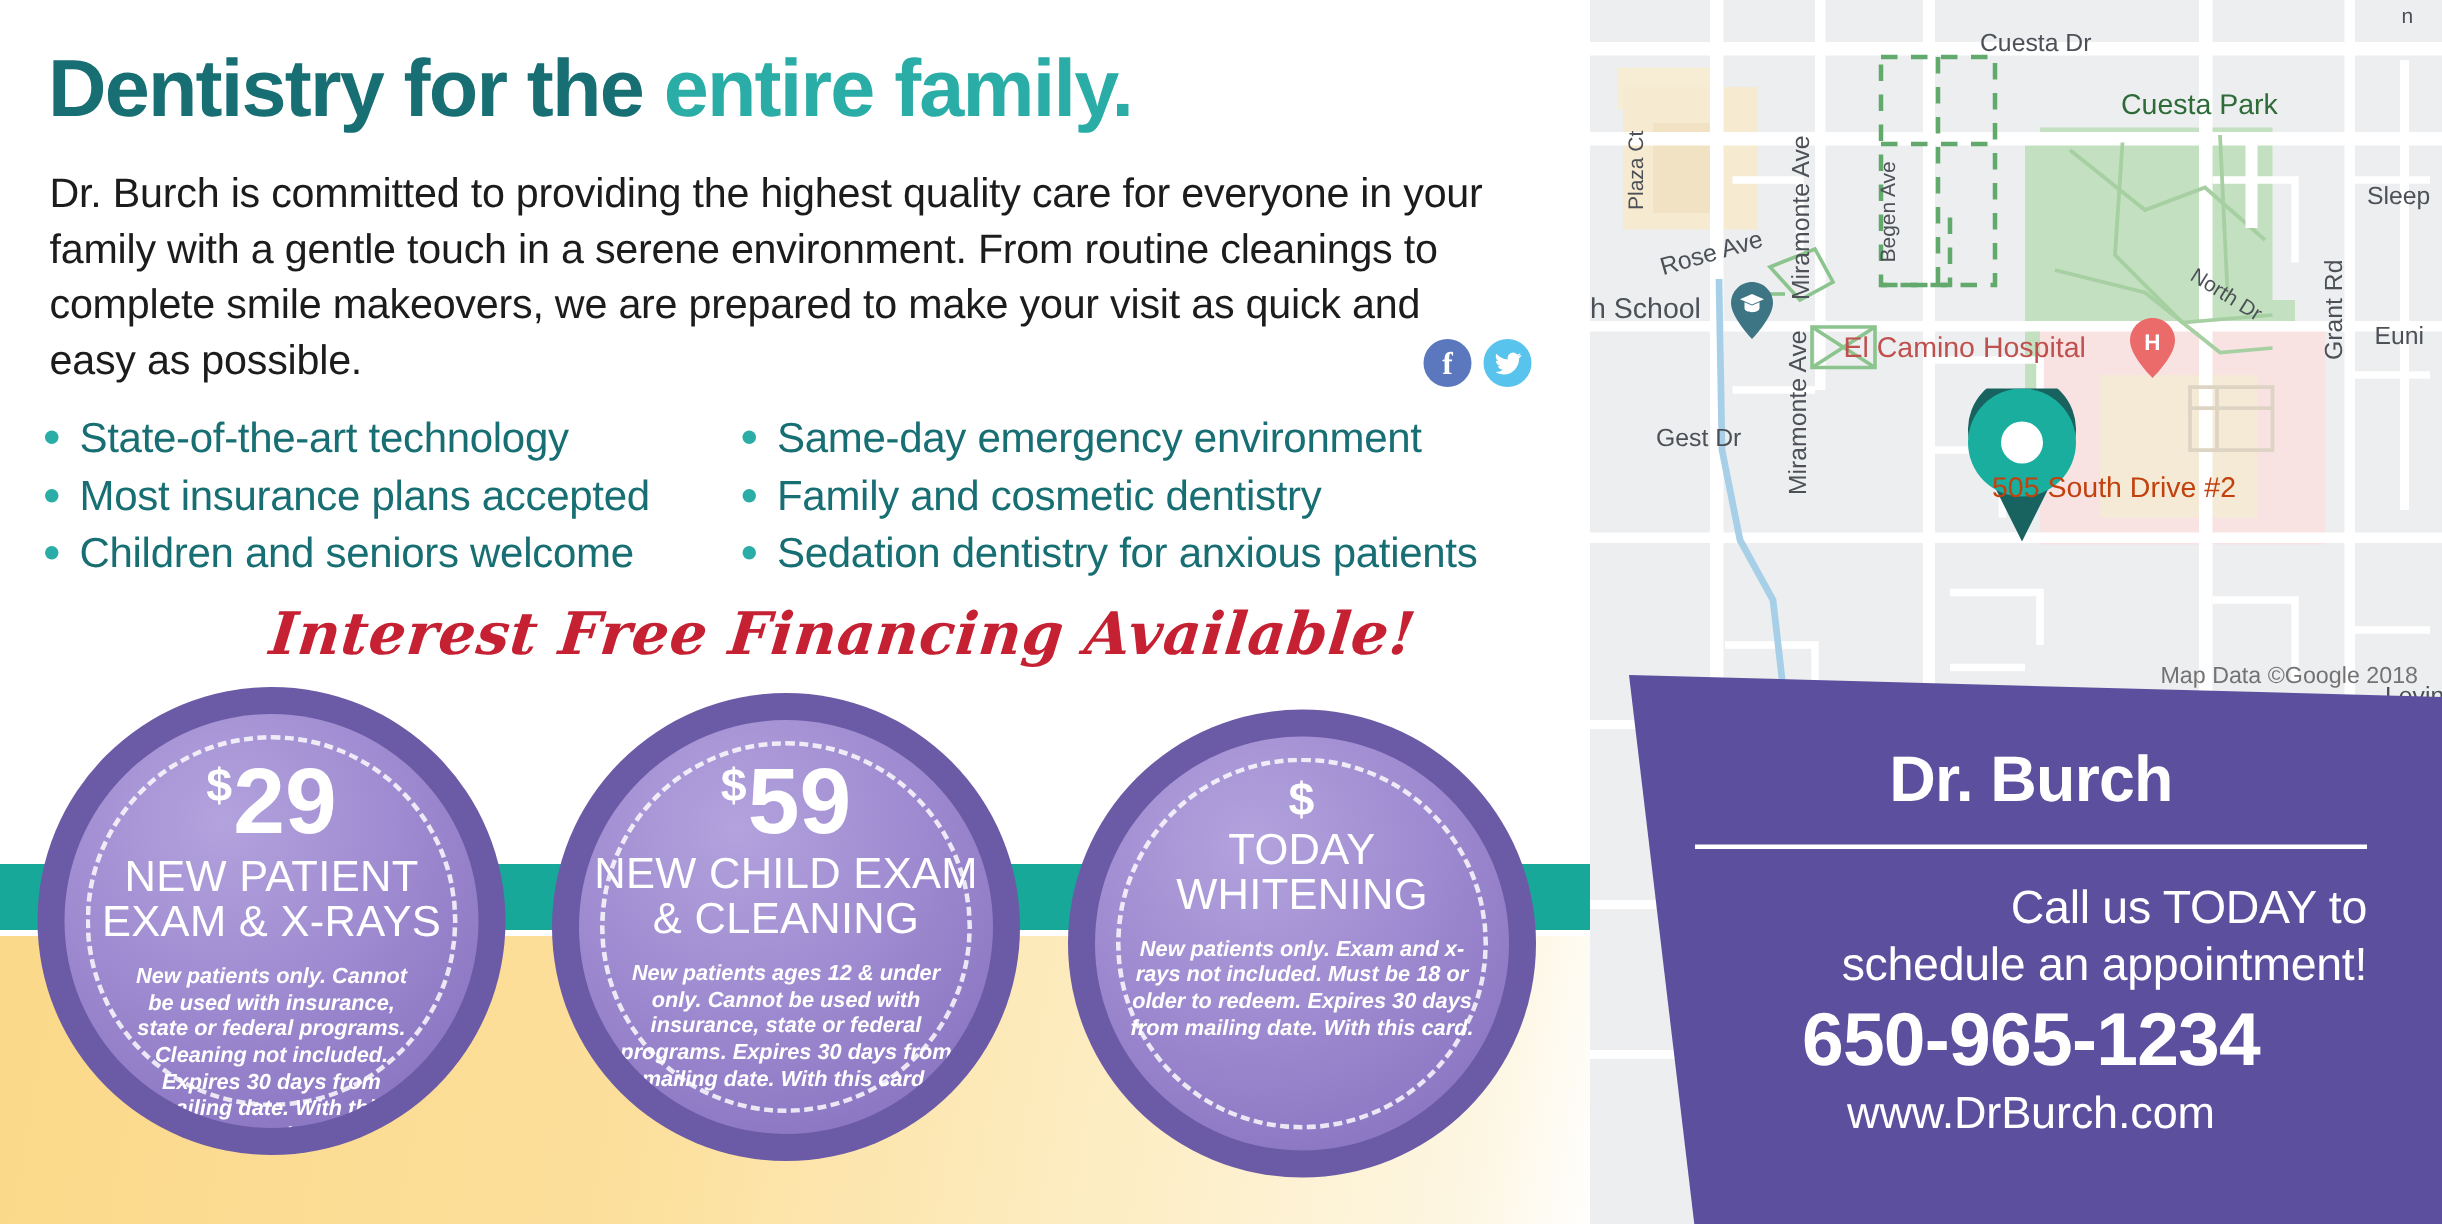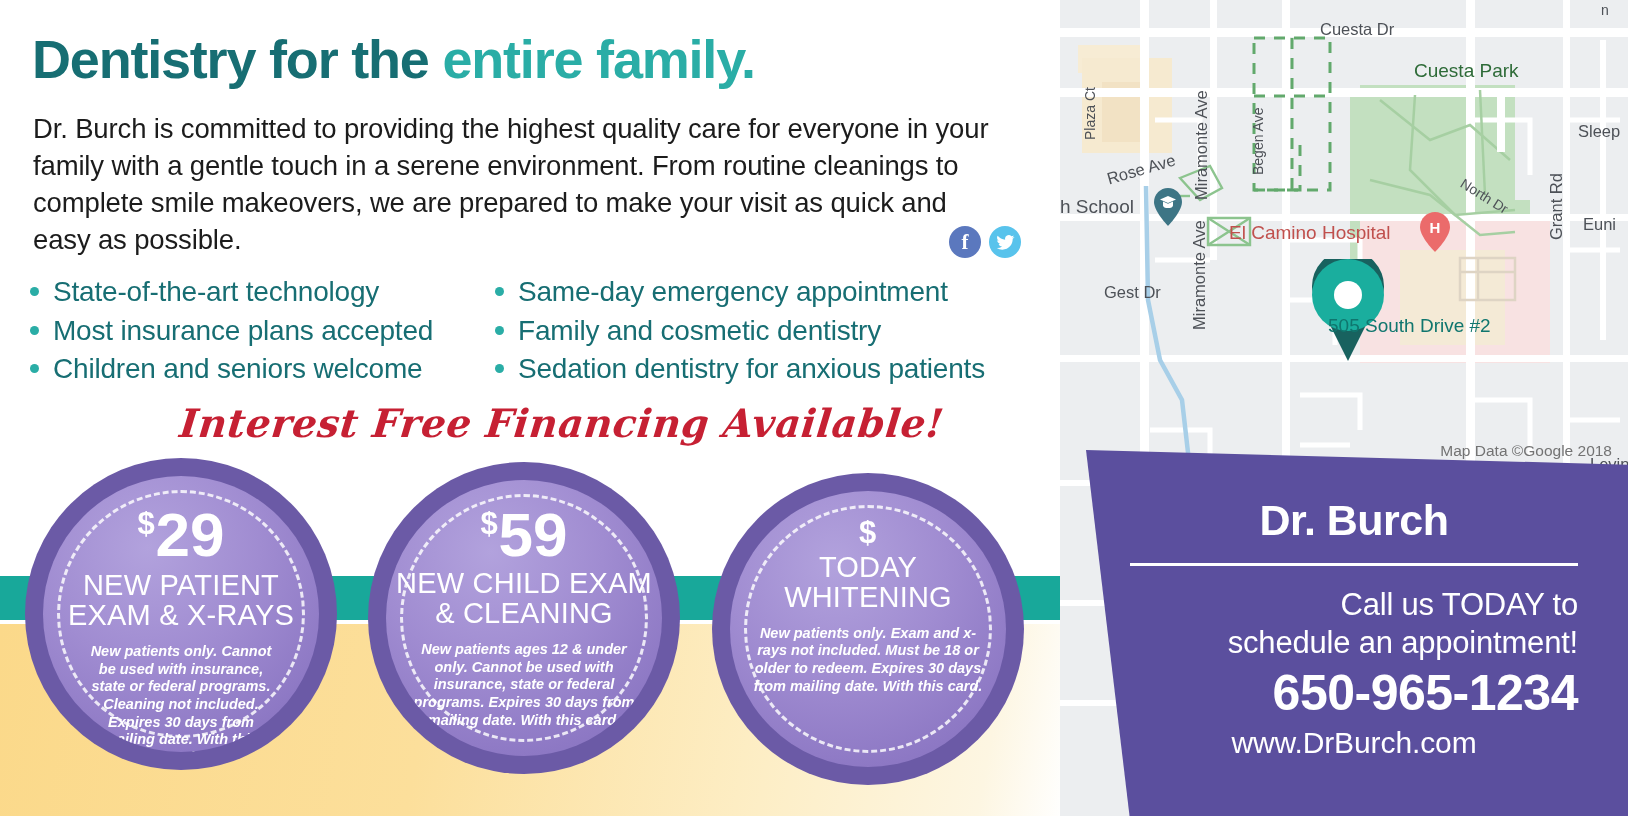--- a/index.html
+++ b/index.html
@@ -115,41 +115,41 @@
   
   .map {
     position:absolute; left:1060px; top:0; width:568px; height:816px;
     background:#eceef0; z-index:2; overflow:hidden;
   }
   .map-bg { position:absolute; inset:0; }
   .mlabel { position:absolute; font-size:16.5px; color:#4d5157; white-space:nowrap;
             font-family:"Liberation Sans", sans-serif; }
   .mlabel.park { color:#2e6b38; font-size:19px; }
   .mlabel.hosp { color:#c0504d; font-size:19px; }
-  .mlabel.addr { color:#0f766e; font-size:19px; }
+  .mlabel.addr { color:#c2410c; font-size:19px; }
   .mlabel.rot90 { transform:rotate(-90deg); transform-origin:left top; }
   .mlabel.small { font-size:14px; }
   .attrib { position:absolute; right:12px; top:442px; font-size:15.5px; color:#737373; z-index:4; }
 
   .pin-main { position:absolute; left:252px; top:259px; z-index:5; }
   .pin-hosp { position:absolute; left:360px; top:212px; z-index:5; }
 
   
   .contact {
     position:absolute; left:1020px; top:450px; width:620px; height:370px; z-index:8;
     background:#5b4f9e; color:#fff;
     clip-path:polygon(66px 0px, 620px 15px, 620px 370px, 110px 370px);
     padding:46px 0 0 110px;
     text-align:center;
   }
   .contact-inner { width:448px; }
   .cname { font-size:43px; font-weight:bold; letter-spacing:-0.5px; }
   .crule { height:3px; background:#fff; margin:18px 0 20px 0; }
   .ccall { font-size:31px; line-height:38px; font-weight:normal; letter-spacing:-0.2px;text-align:right; }
-  .cphone { font-size:50px; font-weight:bold; letter-spacing:-0.5px; margin-top:2px;text-align:right; }
+  .cphone { font-size:50px; font-weight:bold; letter-spacing:-0.5px; margin-top:2px; }
   .cweb { font-size:30px; margin-top:4px; letter-spacing:-0.1px; }
 </style>
 </head>
 <body>
 
 <div id="card">
 
   <div class="band-teal"></div>
   <div class="band-sand"></div>
 
@@ -181,21 +181,21 @@
         <span>Most insurance plans accepted</span>
       </div>
       <div class="bitem">
         <span class="bdot"></span>
         <span>Children and seniors welcome</span>
       </div>
     </div>
     <div class="bcol c2">
       <div class="bitem">
         <span class="bdot"></span>
-        <span>Same-day emergency appointment</span>
+        <span>Same-day emergency environment</span>
       </div>
       <div class="bitem">
         <span class="bdot"></span>
         <span>Family and cosmetic dentistry</span>
       </div>
       <div class="bitem">
         <span class="bdot"></span>
         <span>Sedation dentistry for anxious patients</span>
       </div>
     </div>

